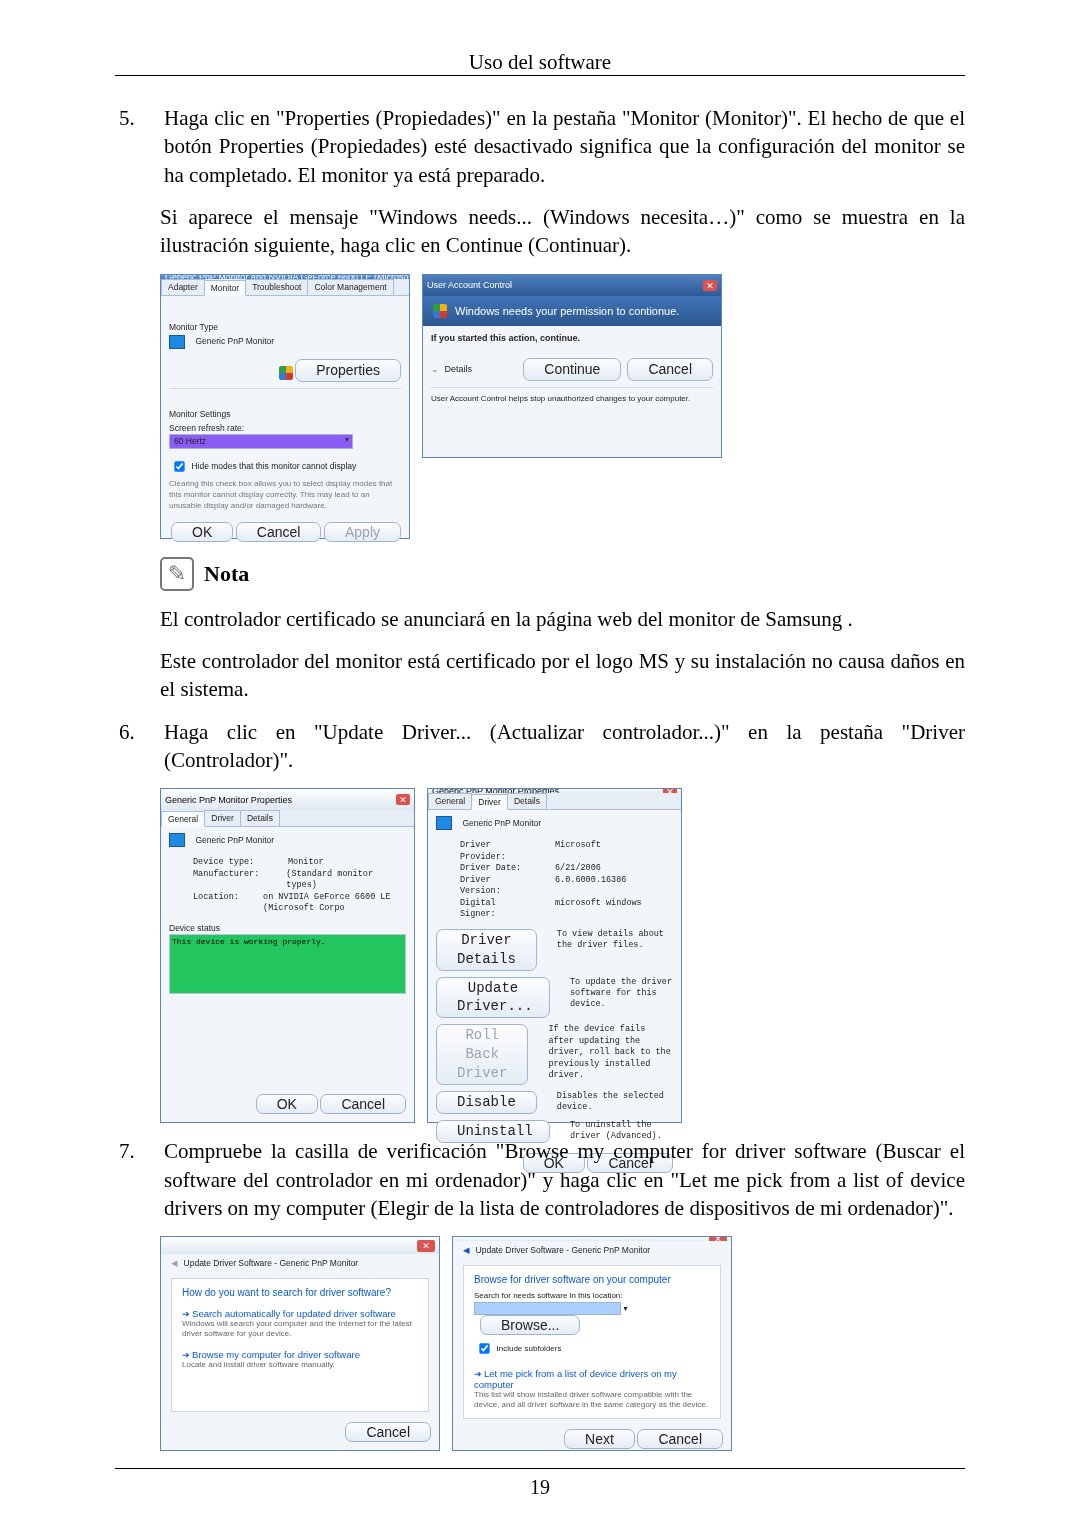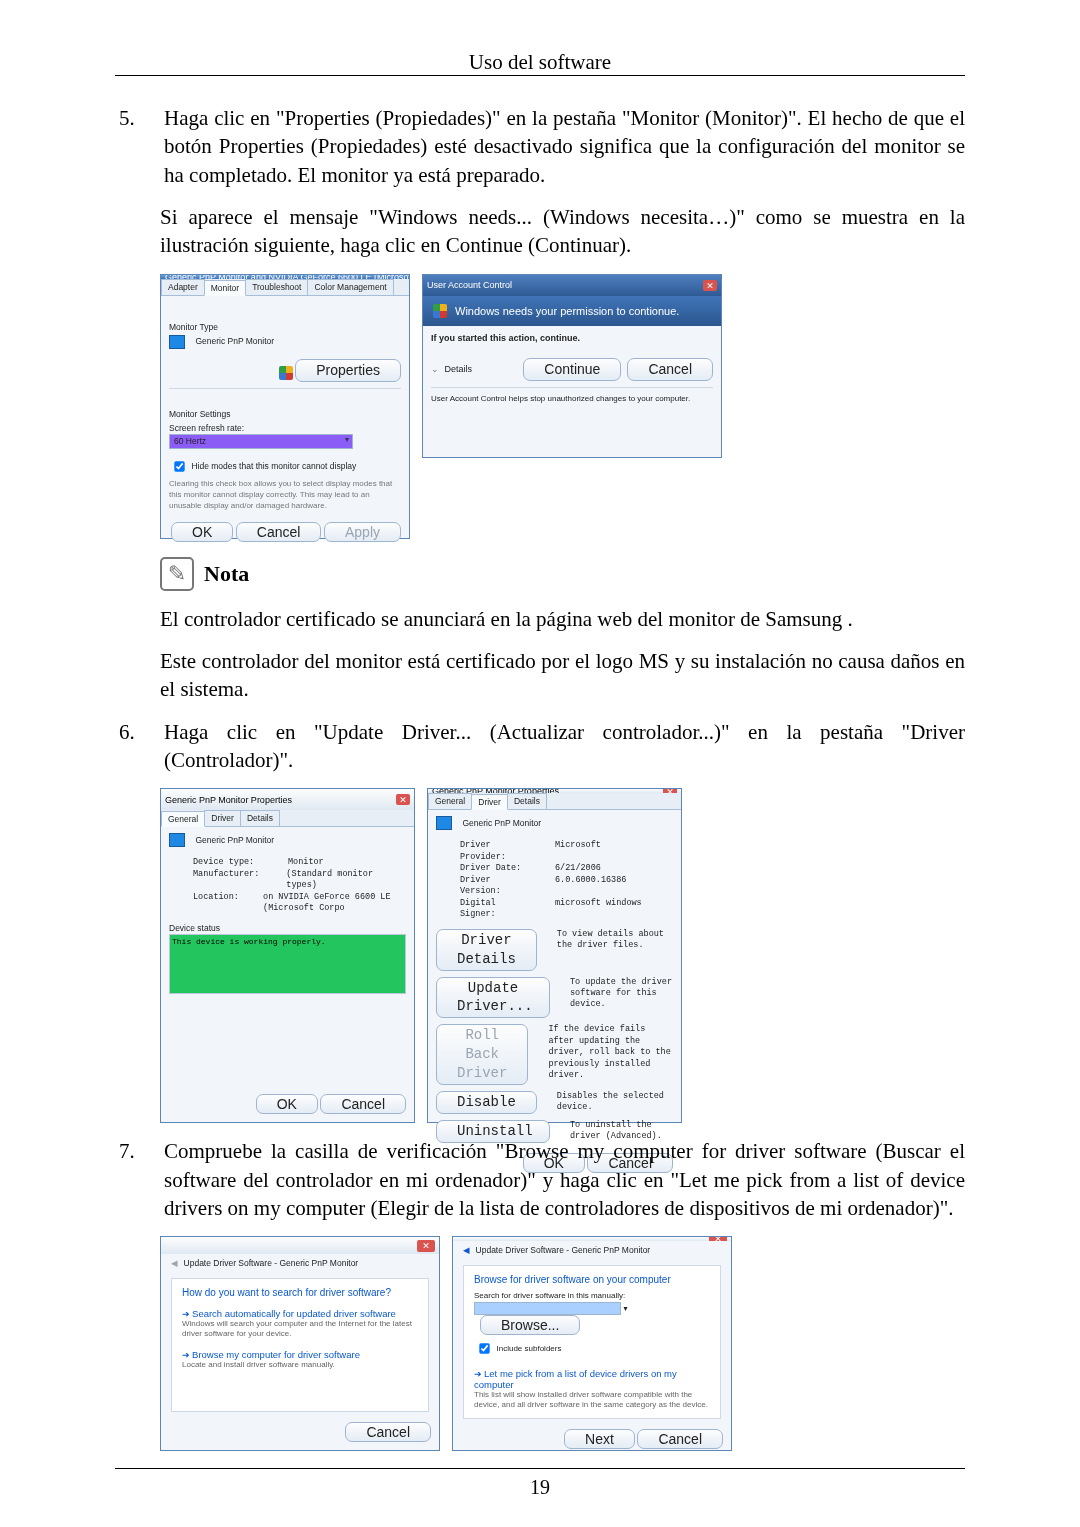--- a/index.html
+++ b/index.html
@@ -458,21 +458,21 @@
       <div class="titlebar" style="background:linear-gradient(#fdfdfd,#dfe8f2);color:#000; height:13px;">
         <span></span>
           <span class="close-x">✕</span>
       </div>
       <div style="padding:4px 10px; font-size:8.5px; display:flex; align-items:center; gap:6px;">
         <span class="blue-link">◀</span>
         <span>Update Driver Software - Generic PnP Monitor</span>
       </div>
       <div class="inner-panel">
         <div class="blue-link fs10">Browse for driver software on your computer</div>
-        <div class="small8" style="margin-top:6px;">Search for driver software in this manually:</div>
+        <div class="small8" style="margin-top:6px;">Search for needs software in this location:</div>
         <div style="margin-top:2px;">
           <span class="path-input"></span>
           <span style="font-size:8px;">▾</span>
           <span class="btn-win" style="margin-left:6px;">Browse...</span>
         </div>
         <div style="margin-top:4px;">
           <input type="checkbox" checked="" style="vertical-align: middle; transform: scale(0.8);">
           <span class="small8">Include subfolders</span>
         </div>
         <div class="sub-option">

